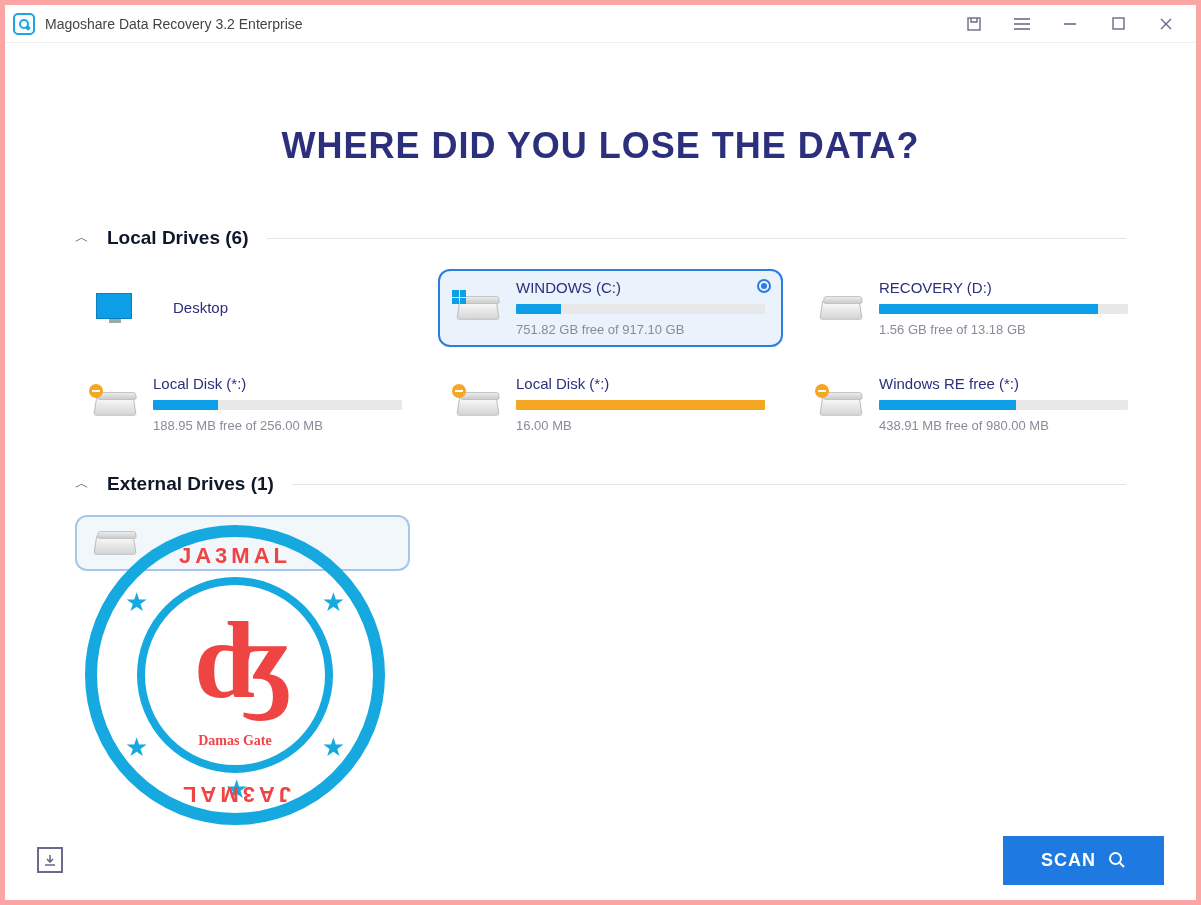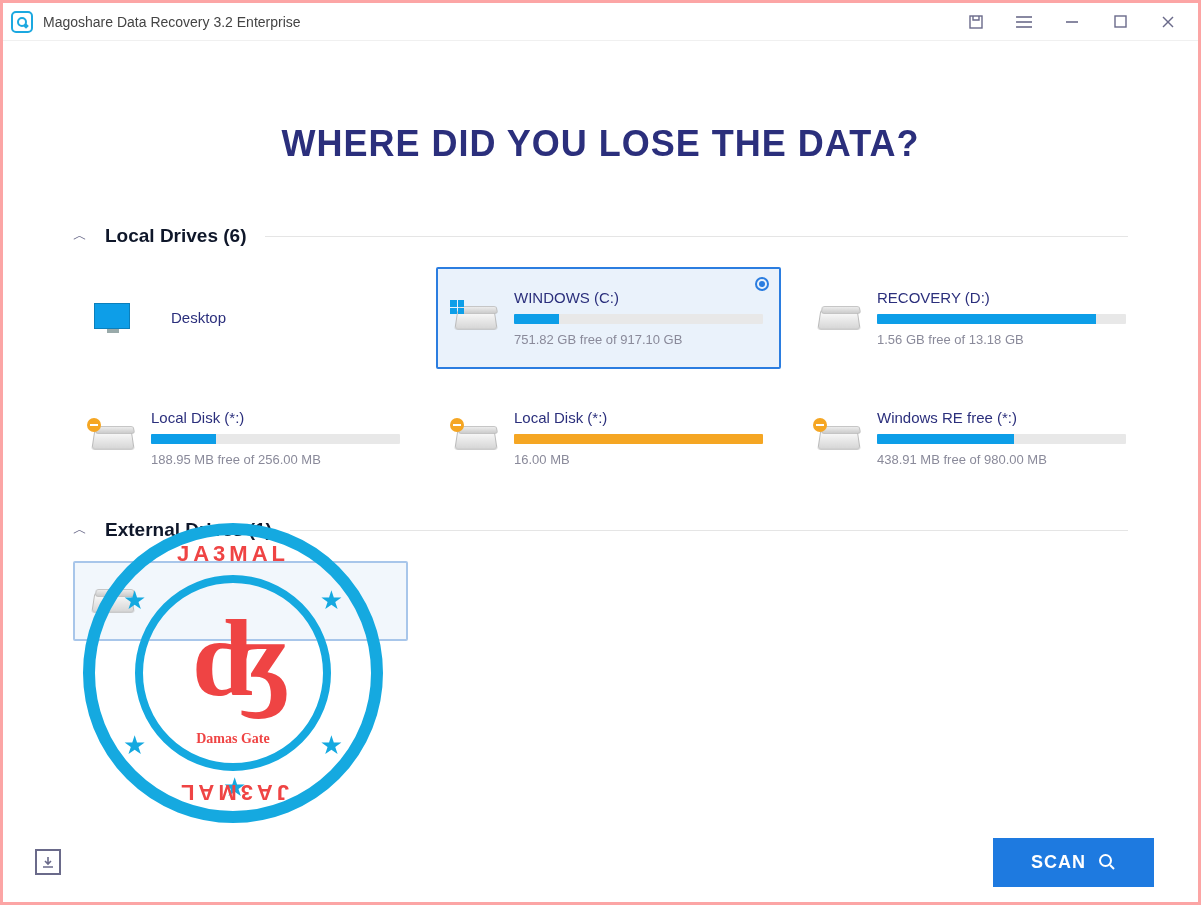--- a/index.html
+++ b/index.html
@@ -1,54 +1,54 @@
 <!DOCTYPE html>
 <html><head>
 <meta charset="utf-8">
 <style>
 * { box-sizing: border-box; margin: 0; padding: 0; }
 body { font-family: 'Segoe UI', Tahoma, sans-serif; background: #fff; }
-.outer { border: 3px solid #fca5a5; width: 1201px; height: 905px; position: relative; overflow: hidden; }
+.outer { border: 5px solid #fca5a5; width: 1201px; height: 905px; position: relative; overflow: hidden; }
 .titlebar { height: 38px; display: flex; align-items: center; padding: 0 8px; border-bottom: 1px solid #f0f0f0; }
 .app-icon { width: 22px; height: 22px; border: 2px solid #1ba8e0; border-radius: 5px; display: flex; align-items: center; justify-content: center; margin-right: 10px; }
 .app-icon-inner { width: 10px; height: 10px; border: 2px solid #1ba8e0; border-radius: 50%; position: relative; }
 .app-icon-inner::after { content: ""; position: absolute; width: 4px; height: 4px; background: #1ba8e0; bottom: -3px; right: -3px; transform: rotate(45deg); }
 .app-title { font-size: 14px; color: #444; flex: 1; }
 .title-controls { display: flex; align-items: center; gap: 28px; padding-right: 12px; }
 .tc-btn { width: 20px; height: 20px; display: flex; align-items: center; justify-content: center; color: #6a6a8a; cursor: pointer; }
 .content { padding: 40px 70px 0 70px; }
 .headline { text-align: center; font-size: 36px; font-weight: 600; color: #2b2f7c; letter-spacing: 1px; margin-top: 42px; margin-bottom: 60px; }
 .section { margin-bottom: 30px; }
 .sec-header { display: flex; align-items: center; margin-bottom: 20px; cursor: pointer; }
 .chevron { color: #6a6a8a; margin-right: 18px; font-size: 14px; }
 .sec-title { color: #0f172a; font-size: 19px; font-weight: 600; }
 .sec-line { flex: 1; height: 1px; background: #e5e5e5; margin-left: 18px; }
 .grid { display: grid; grid-template-columns: repeat(3, 345px); gap: 18px 18px; }
-.drive { display: flex; align-items: center; padding: 20px 16px; border: 2px solid transparent; border-radius: 2px; cursor: pointer; position: relative; }
+.drive { display: flex; align-items: center; padding: 8px 16px; border: 2px solid transparent; border-radius: 12px; cursor: pointer; position: relative; }
 .drive.selected { border-color: #2b7de0; background: #eaf2fb; }
 .drive-ico { width: 44px; height: 36px; margin-right: 16px; flex-shrink: 0; position: relative; }
 .monitor { width: 36px; height: 26px; background: #0d9ee8; border: 1px solid #0b7fbb; position: relative; top: 3px; left: 3px; }
 .monitor::after { content: ""; position: absolute; bottom: -5px; left: 12px; width: 12px; height: 4px; background: #9aa; }
 .hdd { position: absolute; top: 8px; left: 2px; width: 40px; height: 22px; background: linear-gradient(#fff, #d6d6d6); border: 1px solid #bbb; border-radius: 3px; transform: perspective(60px) rotateX(25deg); }
 .hdd::before { content: ""; position: absolute; top: -6px; left: 0; width: 40px; height: 8px; background: linear-gradient(#eee, #ccc); border: 1px solid #bbb; border-radius: 3px; }
 .badge-win { position: absolute; left: -4px; top: 0; width: 14px; height: 14px; display: grid; grid-template-columns: 1fr 1fr; grid-template-rows: 1fr 1fr; gap: 1px; }
 .badge-win span { background: #0d9ee8; }
 .badge-warn { position: absolute; left: -4px; top: -2px; width: 14px; height: 14px; border-radius: 50%; background: #f5a623; display: flex; align-items: center; justify-content: center; }
 .badge-warn::after { content: ""; width: 8px; height: 2px; background: #fff; }
 .drive-info { flex: 1; min-width: 0; }
 .drive-name { color: #2b2f7c; font-size: 15px; margin-bottom: 8px; }
 .bar { height: 10px; background: #e8e8e8; border-radius: 1px; overflow: hidden; margin-bottom: 8px; }
 .bar-fill { height: 100%; background: #0d9ee8; }
 .bar-fill.orange { background: #f5a623; }
 .drive-stat { color: #8a8a9a; font-size: 13px; }
 .radio { position: absolute; top: 8px; right: 10px; width: 14px; height: 14px; border: 2px solid #2b7de0; border-radius: 50%; display: flex; align-items: center; justify-content: center; }
 .radio::after { content: ""; width: 6px; height: 6px; background: #2b7de0; border-radius: 50%; }
 .desktop-row .drive-info { padding-top: 6px; margin-left: 20px; }
 .ext-grid { display: grid; grid-template-columns: 335px; }
-.footer { position: absolute; left: 0; right: 12px; bottom: 0; height: 80px; display: flex; align-items: center; justify-content: space-between; padding: 0 32px; }
+.footer { position: absolute; left: 0; right: 0; bottom: 0; height: 80px; display: flex; align-items: center; justify-content: space-between; padding: 0 32px; }
 .import-btn { width: 26px; height: 26px; border: 2px solid #6a6a8a; display: flex; align-items: center; justify-content: center; color: #6a6a8a; cursor: pointer; }
 .scan-btn { background: #1e7ae0; color: #fff; font-size: 18px; font-weight: 600; letter-spacing: 1px; padding: 14px 38px; border: none; cursor: pointer; display: flex; align-items: center; gap: 12px; }
 .stamp { position: absolute; left: 80px; top: 520px; width: 300px; height: 300px; pointer-events: none; }
 .stamp-ring { position: absolute; inset: 0; border: 12px solid #15a9e0; border-radius: 50%; }
 .stamp-ring2 { position: absolute; inset: 52px; border: 8px solid #15a9e0; border-radius: 50%; }
 .stamp-text { position: absolute; width: 100%; text-align: center; color: #ef4444; font-weight: 700; }
 .stamp-dg { top: 92px; font-size: 110px; line-height: 0.8; font-family: Georgia, serif; letter-spacing: -14px; }
 .stamp-dgtxt { top: 208px; font-size: 14px; font-family: Liberation Serif, serif; }
 .stamp-top { top: 18px; left: 0; font-size: 22px; letter-spacing: 4px; }
 .stamp-bot { bottom: 18px; left: 0; font-size: 22px; letter-spacing: 4px; transform: scaleY(-1) scaleX(-1); }

